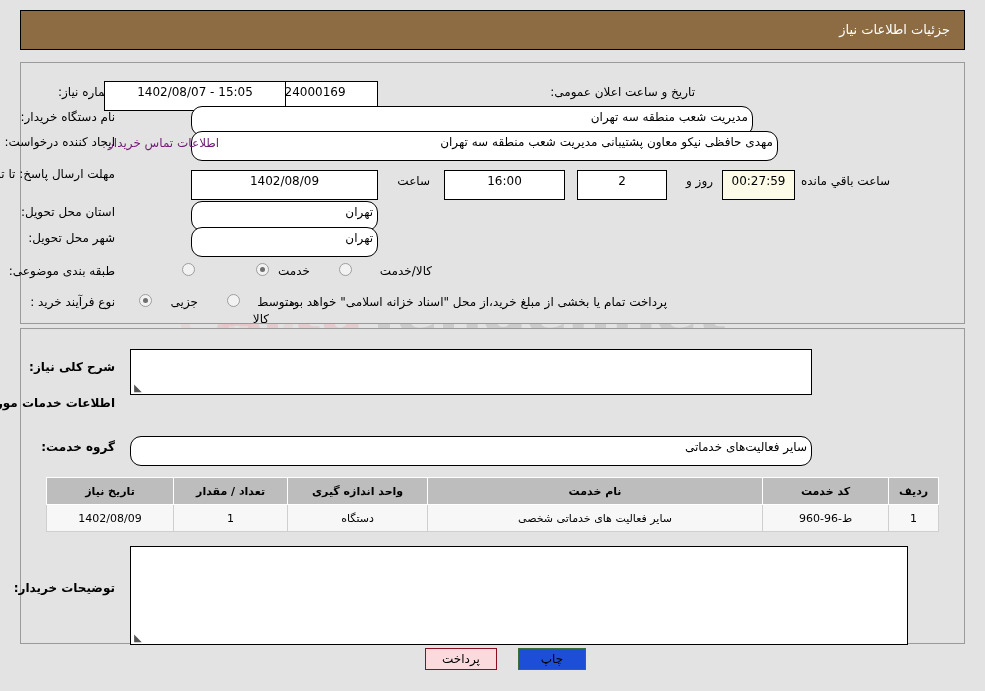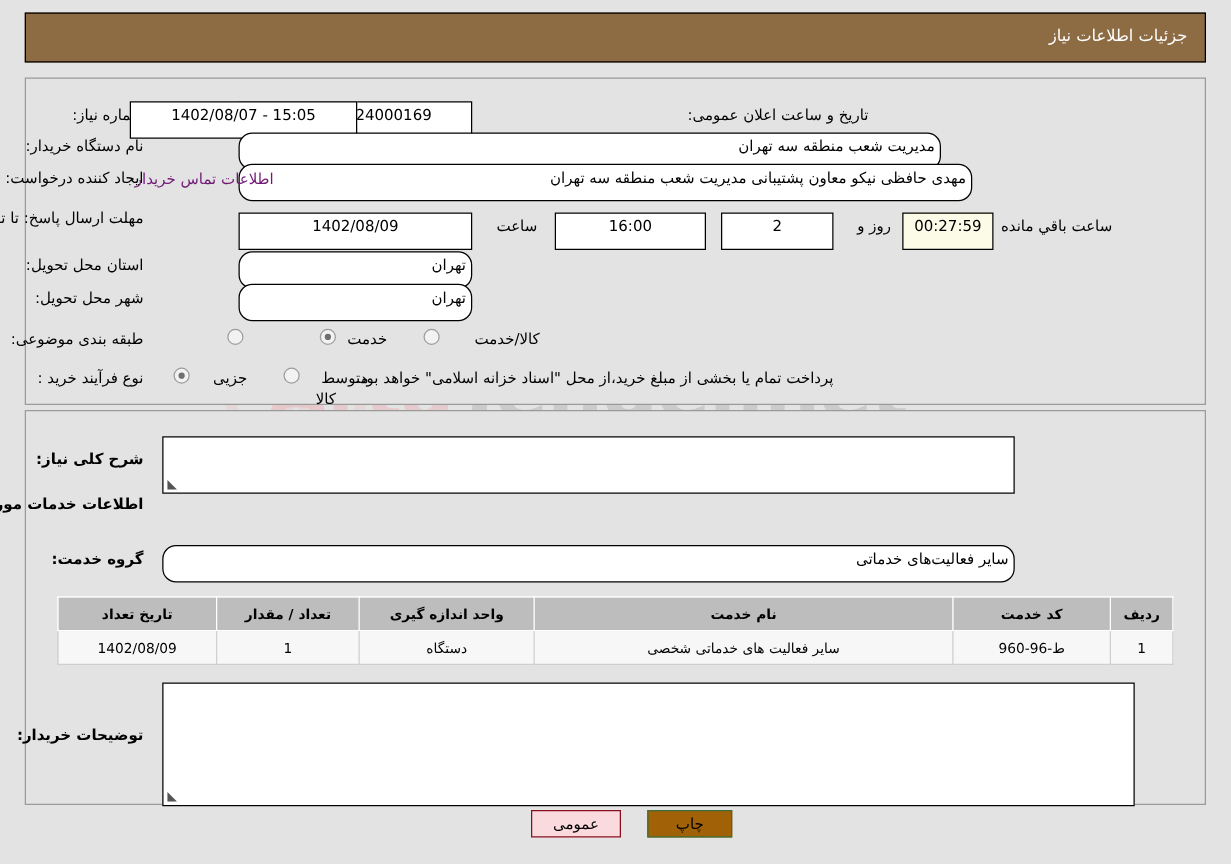--- a/index.html
+++ b/index.html
@@ -206,21 +206,21 @@
     position: absolute;
     box-sizing: border-box;
     height: 22px;
     line-height: 20px;
     font-size: 12px;
     text-align: center;
     border: 1px solid #000;
     cursor: pointer;
     z-index: 12;
   }
-  .btn-print  { background: #a16207; border-color: #3a6e3a; }
+  .btn-print  { background: #1d4ed8; border-color: #3a6e3a; }
   .btn-back   { background: #fadadd; border-color: #8a1020; }
 </style>
 </head>
 <body>
 
 <div class="watermark">
   <svg class="wm-shield" viewBox="0 0 118 140">
     <path d="M59 4 L112 22 L112 74 C112 106 88 126 59 136 C30 126 6 106 6 74 L6 22 Z" fill="none" stroke="#e8b9bd" stroke-width="9"></path>
     <path d="M32 46 L59 108 L86 46" fill="none" stroke="#e8b9bd" stroke-width="11"></path>
   </svg>
@@ -296,21 +296,21 @@
 <div class="fld rt" style="right:173px; top:436px; width:682px; z-index:11;">سایر فعالیت‌های خدماتی</div>
 
 <table class="tbl">
   <thead>
     <tr>
       <th style="width:42px;">ردیف</th>
       <th style="width:123px;">کد خدمت</th>
       <th style="width:353px;">نام خدمت</th>
       <th style="width:140px;">واحد اندازه گیری</th>
       <th style="width:112px;">تعداد / مقدار</th>
-      <th style="width:123px;">تاریخ تعداد</th>
+      <th style="width:123px;">تاریخ نیاز</th>
     </tr>
   </thead>
   <tbody>
     <tr>
       <td>1</td>
       <td>ط-96-960</td>
       <td>سایر فعالیت های خدماتی شخصی</td>
       <td>دستگاه</td>
       <td>1</td>
       <td>1402/08/09</td>
@@ -318,13 +318,13 @@
   </tbody>
 </table>
 
 <div class="lbl lbl-b" style="right:870px; top:581px; width:100px; z-index:11;margin-left:40px;">توضیحات خریدار:</div>
 <div class="ta" style="right:77px; top:546px; width:778px; height:99px; z-index:11;">
   <span></span>
   <span class="grip">◢</span>
 </div>
 
 <div class="btn btn-print" style="left:518px; top:648px; width:68px;">چاپ</div>
-<div class="btn btn-back" style="left:425px; top:648px; width:72px;">عمومی</div>
+<div class="btn btn-back" style="left:425px; top:648px; width:72px;">پرداخت</div>
 
 </body></html>

